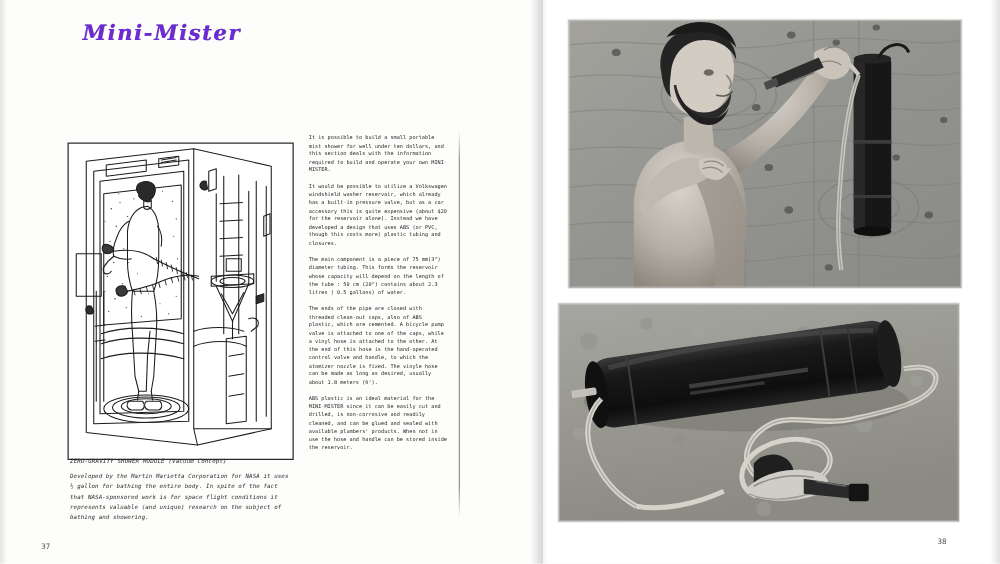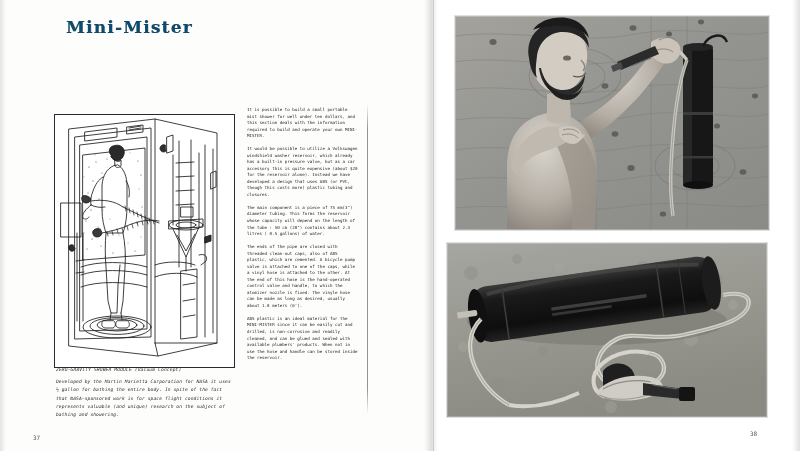--- a/index.html
+++ b/index.html
@@ -27,22 +27,23 @@
     width: 430px; height: 451px;
     background: #fdfdfc;
   }
   .page-title {
     position: absolute;
     left: 66px; top: 17px;
     font-family: "DejaVu Serif", serif;
     font-weight: bold;
     font-size: 17px;
     letter-spacing: 1.2px;
-    color: #0c4a6e;
+    color: #6d28d9;
     text-shadow: 0.4px 0.3px 0 rgba(0,0,0,0.45);
+    font-style: italic;
   }
 
   
   .illus-frame {
     position: absolute;
     left: 54px; top: 114px;
     width: 179px; height: 252px;
     border: 1.6px solid #2a2a2a;
     background: #ffffff;
     overflow: hidden;

